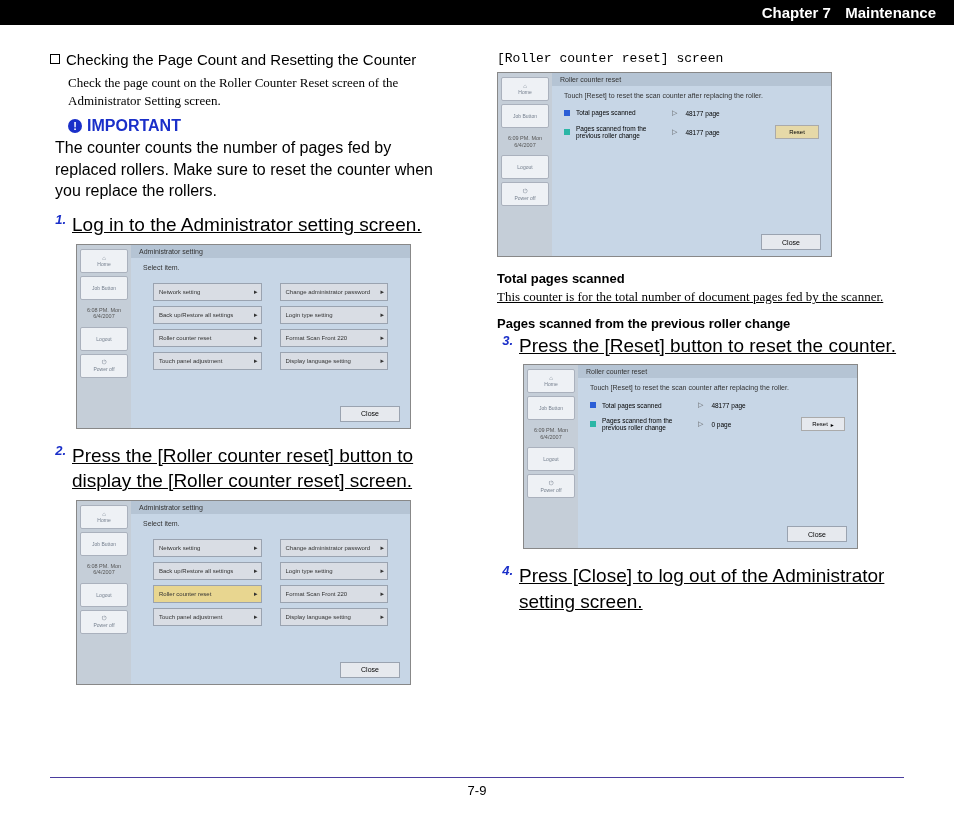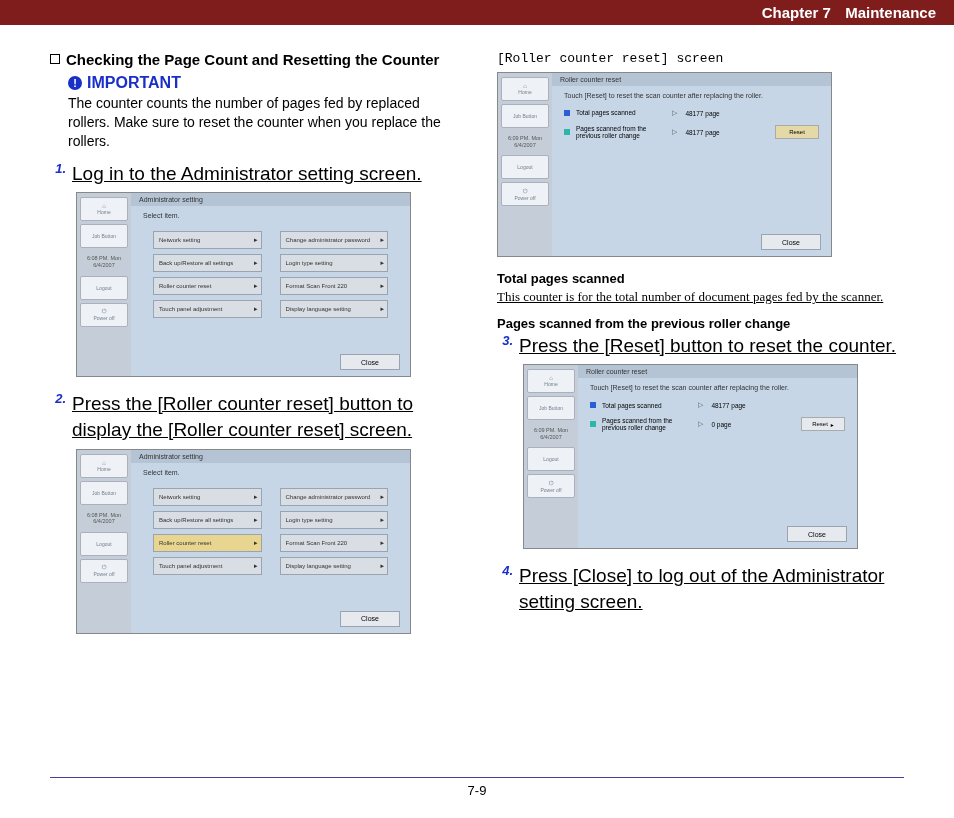--- a/index.html
+++ b/index.html
@@ -6,39 +6,39 @@
   body {
     font-family: Arial, Helvetica, sans-serif;
     width: 954px;
     height: 818px;
     background: #fff;
     position: relative;
     font-size: 13px;
     color: #000;
   }
   .header-bar {
-    background: #7f1d1d;
+    background: #000000;
     color: #fff;
     text-align: right;
     padding: 4px 18px;
     font-weight: bold;
     font-size: 15px;
     margin-bottom: 6px;
   }
   .header-bar .chap { margin-right: 10px; }
   .page-inner {
     padding: 20px 50px 0 50px;
     display: flex;
     gap: 40px;
   }
   .col { flex: 1; }
   .sec-title {
     display: flex;
     align-items: flex-start;
-    font-weight: bold;
+    font-weight: normal;
     font-size: 15px;
     margin-bottom: 6px;
   }
   .sec-title .bullet {
     display: inline-block;
     width: 10px; height: 10px;
     border: 1.5px solid #000;
     margin-right: 6px;
     margin-top: 3px;
     background: #fff;
@@ -67,22 +67,22 @@
     display: flex;
     align-items: center;
     justify-content: center;
   }
   .important-label {
     color: #1a2fc9;
     font-weight: bold;
     font-size: 16px;
   }
   .important-text {
-    margin-left: 18px;
-    font-size: 14px;
+    margin-left: 5px;
+    font-size: 16px;
     line-height: 1.35;
     margin-bottom: 10px;
   }
   .step {
     display: flex;
     gap: 6px;
     margin-bottom: 6px;
   }
   .step-num {
     color: #1a2fc9;
@@ -264,20 +264,21 @@
   <span>Maintenance</span>
 </div>
 
 <div class="page-inner">
 
   <div class="col">
     <div class="sec-title">
       <span class="bullet"></span>
       <span>Checking the Page Count and Resetting the Counter</span>
     </div>
+    <p class="sec-body">Check the page count on the Roller Counter Reset screen of the Administrator Setting screen.</p>
 
     <div class="important-row">
       <span class="important-icon">!</span>
       <span class="important-label">IMPORTANT</span>
     </div>
     <p class="important-text">The counter counts the number of pages fed by replaced rollers. Make sure to reset the counter when you replace the rollers.</p>
 
     <div class="step">
       <span class="step-num">1.</span>
       <span class="step-text">Log in to the Administrator setting screen.</span>

